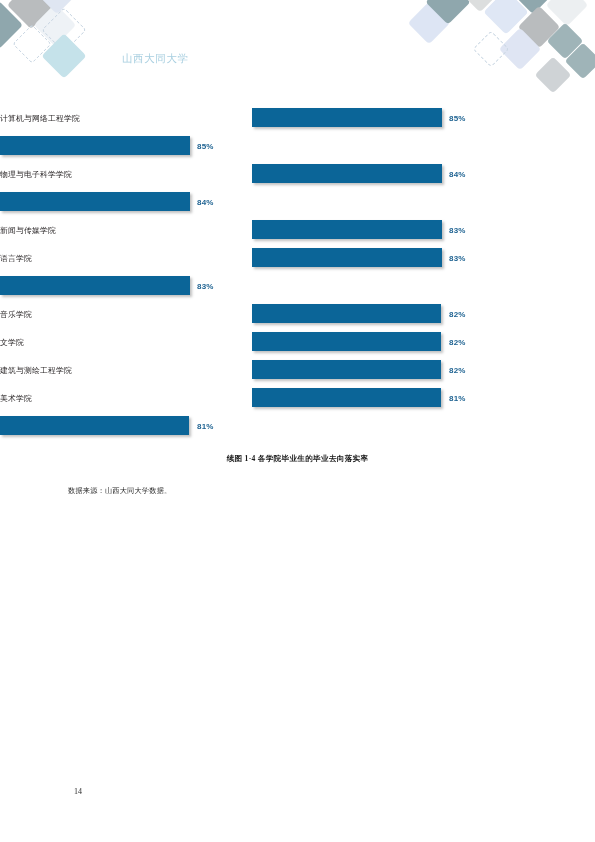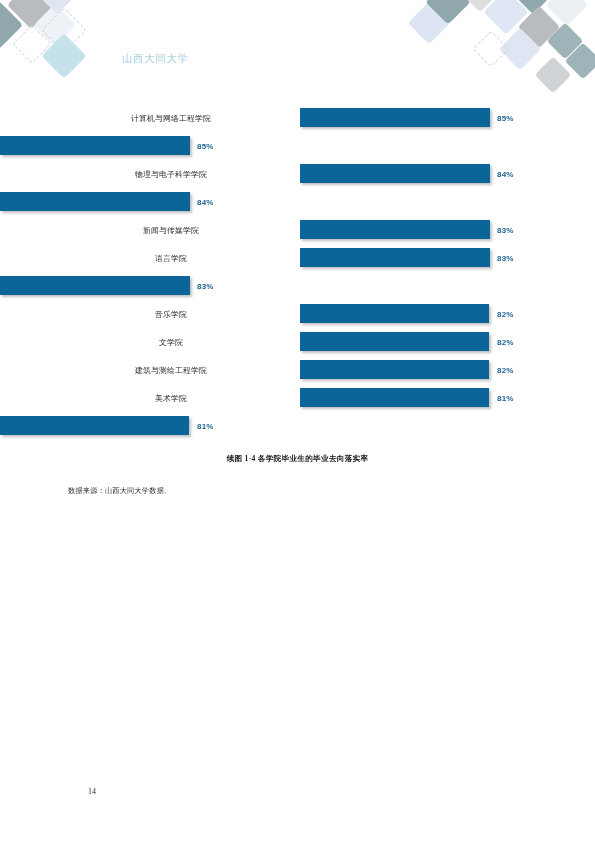--- a/index.html
+++ b/index.html
@@ -55,29 +55,28 @@
     top: 104px;
     width: 595px;
   }
   .row {
     display: flex;
     align-items: center;
     height: 28px;
   }
   .row-label {
     width: 252px;
-    text-align: center;
+    text-align: left;
     padding-right: 6px;
     box-sizing: border-box;
     font-size: 7.8px;
     color: #231f20;
     letter-spacing: 0.2px;
     white-space: nowrap;
     font-family: "Liberation Serif", "DejaVu Serif", serif;
-    margin-left: 48px;
   }
   .bar-zone {
     position: relative;
     width: 190px;
     height: 28px;
   }
   .bar {
     position: absolute;
     left: 0;
     top: 4px;
@@ -113,21 +112,21 @@
     left: 68px;
     top: 486px;
     font-size: 7.2px;
     color: #2b2b2b;
     letter-spacing: 0.2px;
   }
 
   
   .page-num {
     position: absolute;
-    left: 88px;
+    left: 74px;
     top: 787px;
     font-size: 8px;
     color: #2b2b2b;
     font-family: Liberation Serif, serif;
   }
 </style>
 </head>
 <body>
 
 <div class="deco-layer">

